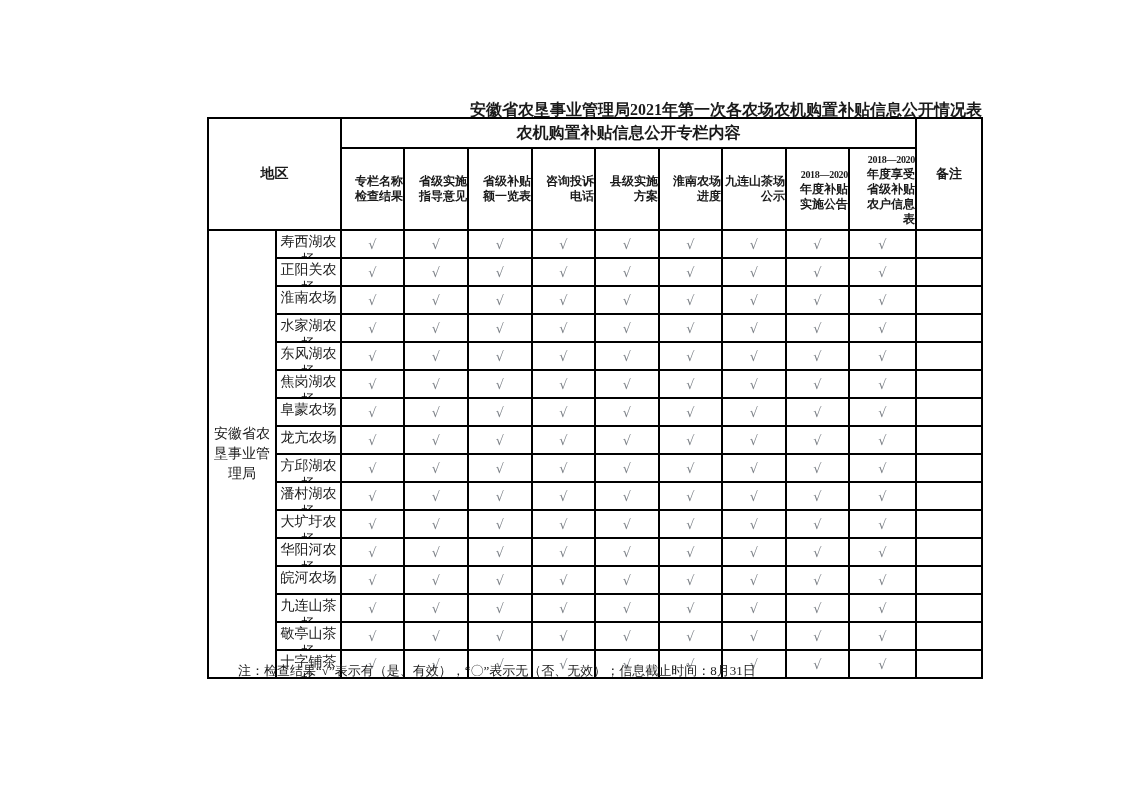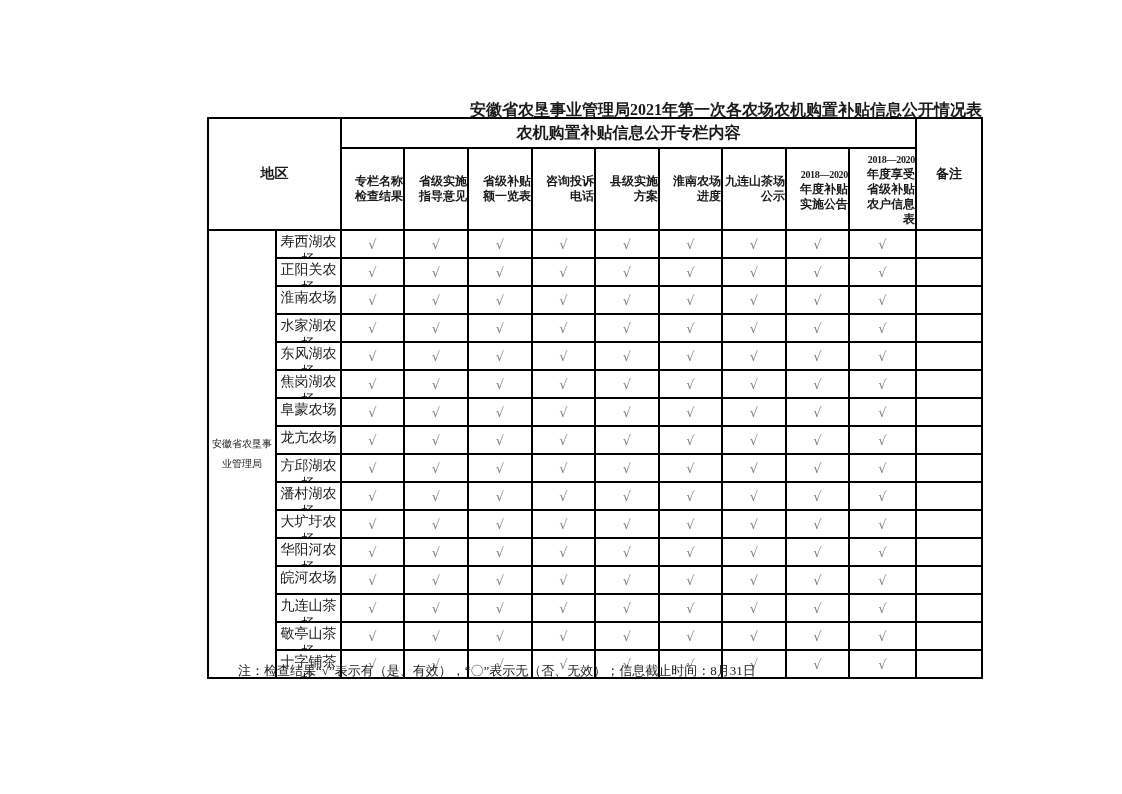--- a/index.html
+++ b/index.html
@@ -24,21 +24,21 @@
     overflow: hidden;
   }
   .th { font-weight: bold; text-align: center; vertical-align: middle; }
   .region-th { font-size: 14px; }
   .group-th { height: 28px; font-size: 16px; }
   .remark-th { font-size: 13px; }
   .col-th { height: 80px; font-size: 12px; line-height: 15px; vertical-align: middle; }
   .hline { text-align: right; }
   .yearline { font-size: 10px; letter-spacing: -0.3px; white-space: nowrap; }
   .region-cell {
-    font-size: 10px; line-height: 20px; text-align: center;
+    font-size: 14px; line-height: 20px; text-align: center;
     vertical-align: middle; padding: 0 2px;
   }
   .farm-cell { vertical-align: top; }
   .farm-clip {
     height: 24px; overflow: hidden;
     font-size: 14px; line-height: 18px; text-align: center;
     padding-top: 2px;
   }
   .check-cell {
     text-align: center; vertical-align: middle;

